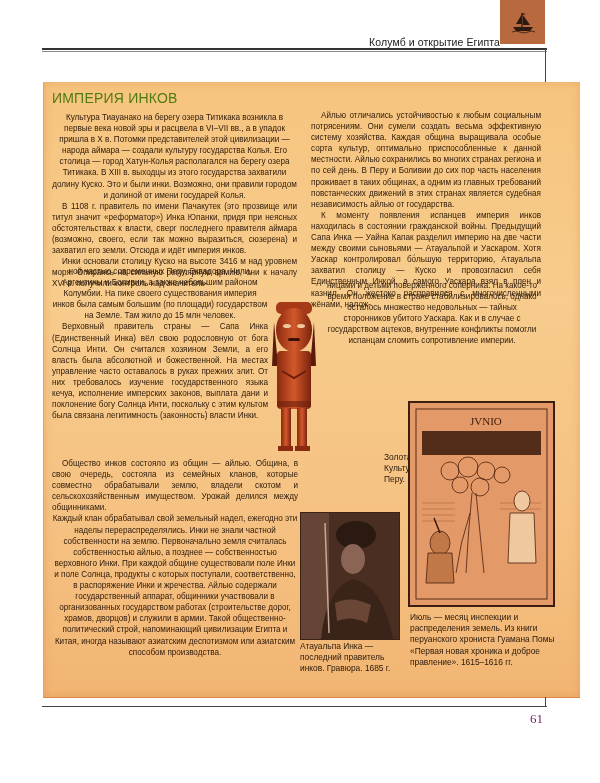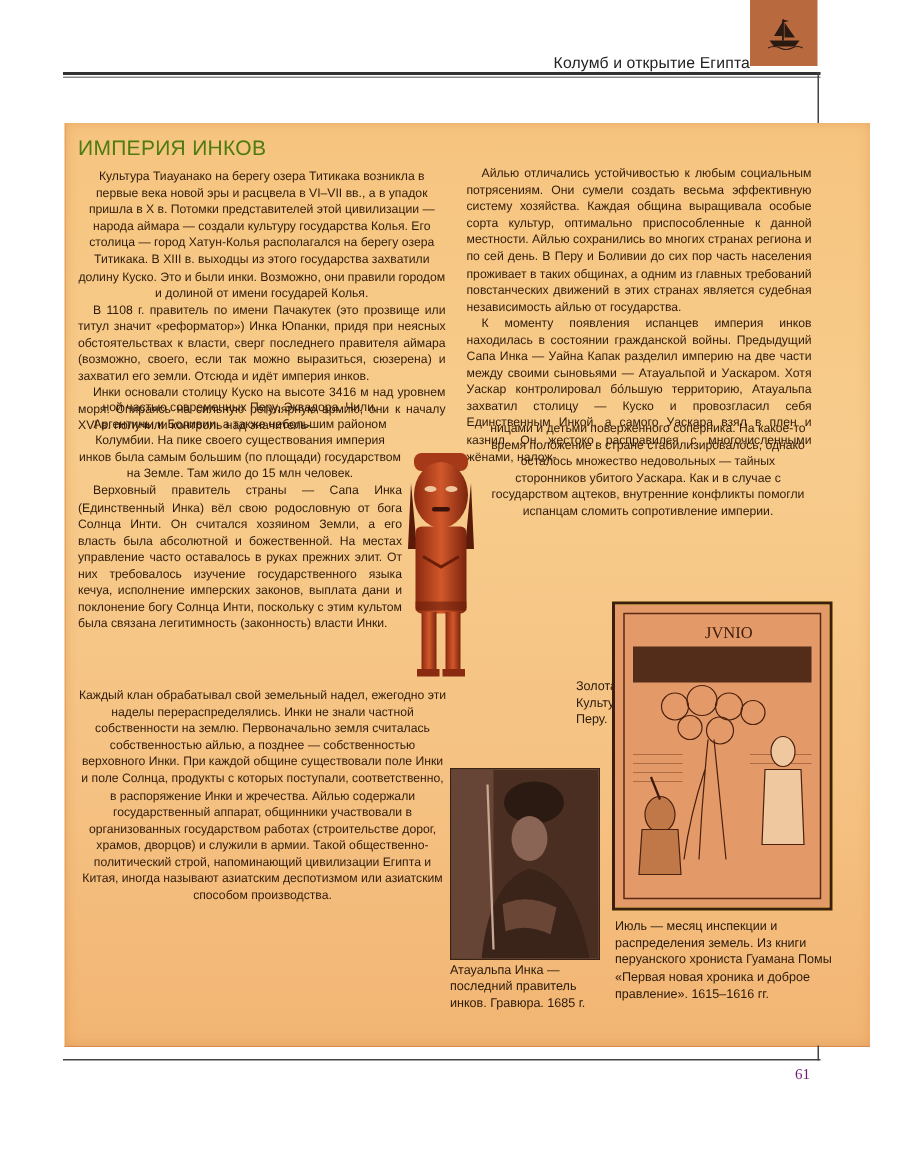--- a/index.html
+++ b/index.html
@@ -42,21 +42,21 @@
     position: absolute; top: 706px; left: 42px; width: 505px; height: 1px;
     background: #444;
   }
   .frame-right-bottom {
     position: absolute; top: 697px; left: 545px; width: 1px; height: 10px;
     background: #444;
   }
   .page-number {
     position: absolute; top: 711px; left: 530px;
     font-family: "Liberation Serif", "DejaVu Serif", serif;
-    font-size: 10px; color: #701a75;
+    font-size: 13px; color: #701a75;
   }
   .section-title {
     position: absolute; top: 90px; left: 52px;
     font-size: 14px; color: #4d7c0f; letter-spacing: 0.2px;
   }
   .col {
     position: absolute; font-size: 8.15px; line-height: 11.1px; text-align: justify;
     color: #2e1a0a;
   }
   .col p { margin: 0; text-indent: 10px; }
@@ -114,20 +114,21 @@
 <div class="col col-left">
   <p class="first">Культура Тиауанако на берегу озера Титикака возникла в первые века новой эры и расцвела в VI–VII вв., а в упадок пришла в X в. Потомки представителей этой цивилизации — народа аймара — создали культуру государства Колья. Его столица — город Хатун-Колья располагался на берегу озера Титикака. В XIII в. выходцы из этого государства захватили долину Куско. Это и были инки. Возможно, они правили городом и долиной от имени государей Колья.</p>
   <p>В 1108 г. правитель по имени Пачакутек (это прозвище или титул значит «реформатор») Инка Юпанки, придя при неясных обстоятельствах к власти, сверг последнего правителя аймара (возможно, своего, если так можно выразиться, сюзерена) и захватил его земли. Отсюда и идёт империя инков.</p>
   <p>Инки основали столицу Куско на высоте 3416 м над уровнем моря. Опираясь на сильную регулярную армию, они к началу XVI в. получили контроль над значитель-</p>
 </div>
 <div class="col col-left-narrow">
   <p class="first">ной частью современных Перу, Эквадора, Чили, Аргентины и Боливии, а также небольшим районом Колумбии. На пике своего существования империя инков была самым большим (по площади) государством на Земле. Там жило до 15 млн человек.</p>
   <p>Верховный правитель страны — Сапа Инка (Единственный Инка) вёл свою родословную от бога Солнца Инти. Он считался хозяином Земли, а его власть была абсолютной и божественной. На местах управление часто оставалось в руках прежних элит. От них требовалось изучение государственного языка кечуа, исполнение имперских законов, выплата дани и поклонение богу Солнца Инти, поскольку с этим культом была связана легитимность (законность) власти Инки.</p>
 </div>
 <div class="col col-left-wide">
+  <p>Общество инков состояло из общин — айлью. Община, в свою очередь, состояла из семейных кланов, которые совместно обрабатывали землю, владели скотом и сельскохозяйственным имуществом. Урожай делился между общинниками.</p>
   <p class="first">Каждый клан обрабатывал свой земельный надел, ежегодно эти наделы перераспределялись. Инки не знали частной собственности на землю. Первоначально земля считалась собственностью айлью, а позднее — собственностью верховного Инки. При каждой общине существовали поле Инки и поле Солнца, продукты с которых поступали, соответственно, в распоряжение Инки и жречества. Айлью содержали государственный аппарат, общинники участвовали в организованных государством работах (строительстве дорог, храмов, дворцов) и служили в армии. Такой общественно-политический строй, напоминающий цивилизации Египта и Китая, иногда называют азиатским деспотизмом или азиатским способом производства.</p>
 </div>
 
 <div class="col col-right">
   <p>Айлью отличались устойчивостью к любым социальным потрясениям. Они сумели создать весьма эффективную систему хозяйства. Каждая община выращивала особые сорта культур, оптимально приспособленные к данной местности. Айлью сохранились во многих странах региона и по сей день. В Перу и Боливии до сих пор часть населения проживает в таких общинах, а одним из главных требований повстанческих движений в этих странах является судебная независимость айлью от государства.</p>
   <p>К моменту появления испанцев империя инков находилась в состоянии гражданской войны. Предыдущий Сапа Инка — Уайна Капак разделил империю на две части между своими сыновьями — Атауальпой и Уаскаром. Хотя Уаскар контролировал бо́льшую территорию, Атауальпа захватил столицу — Куско и провозгласил себя Единственным Инкой, а самого Уаскара взял в плен и казнил. Он жестоко расправился с многочисленными жёнами, налож-</p>
 </div>
 <div class="col col-right-narrow">
   <p class="first">ницами и детьми поверженного соперника. На какое-то время положение в стране стабилизировалось, однако осталось множество недовольных — тайных сторонников убитого Уаскара. Как и в случае с государством ацтеков, внутренние конфликты помогли испанцам сломить сопротивление империи.</p>
 </div>

